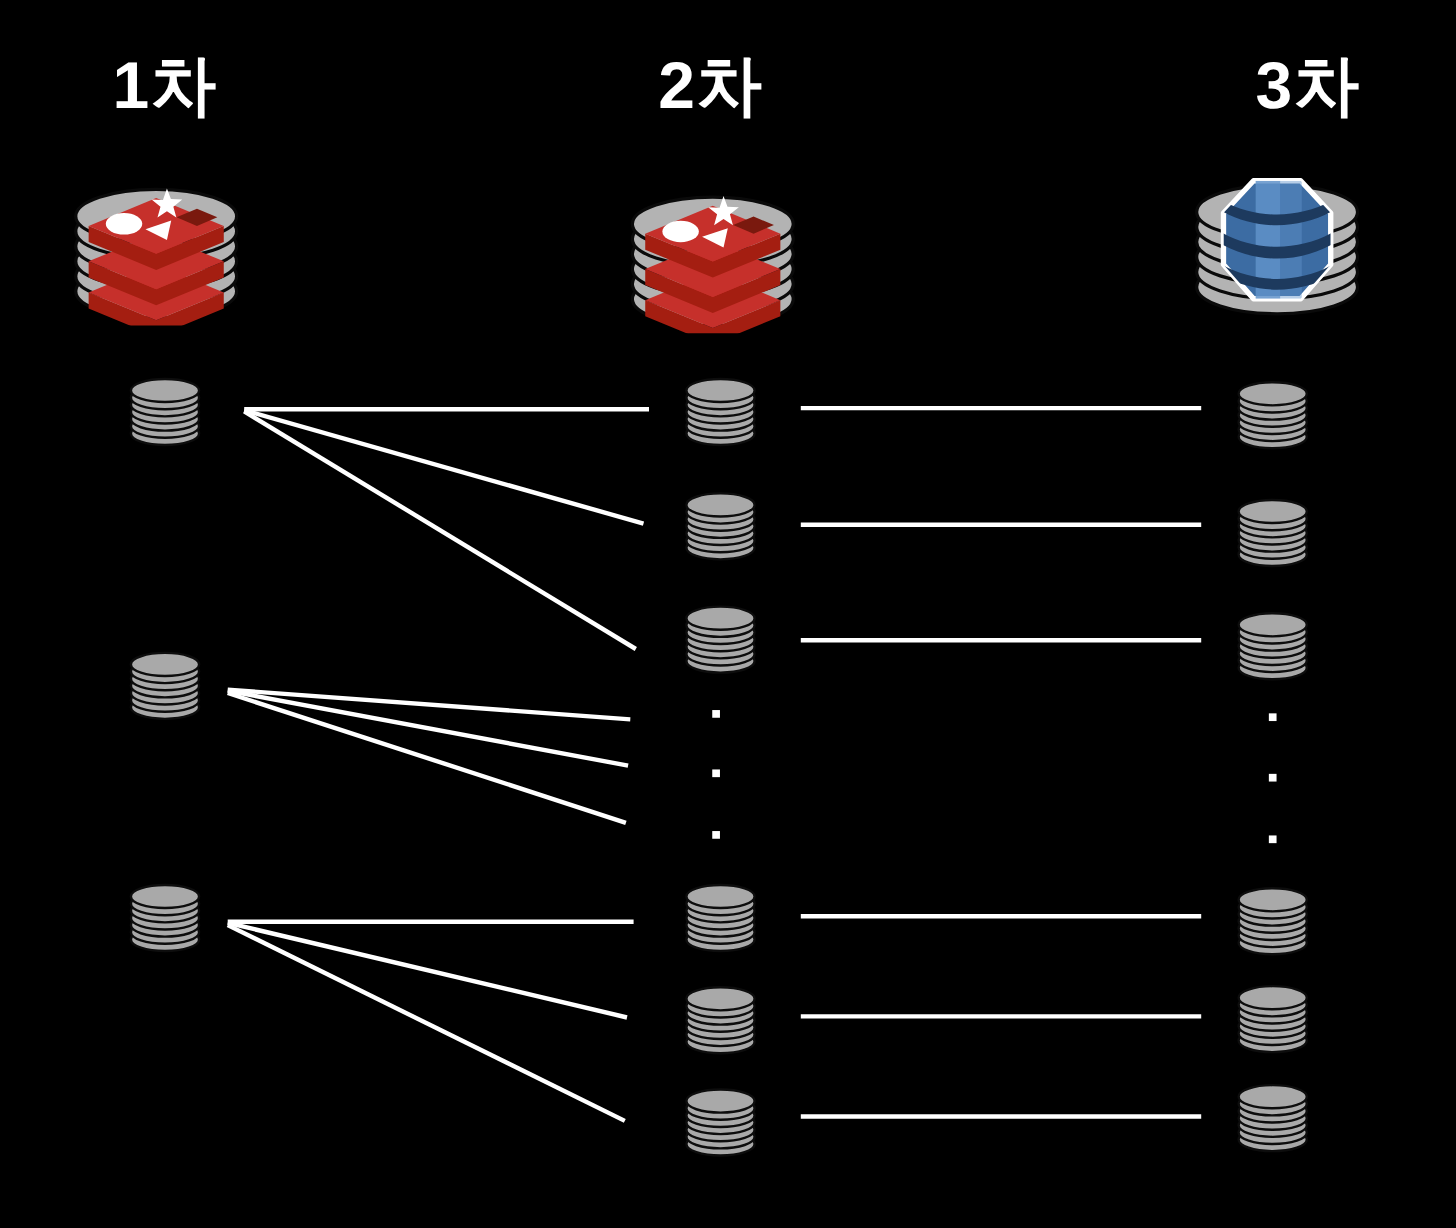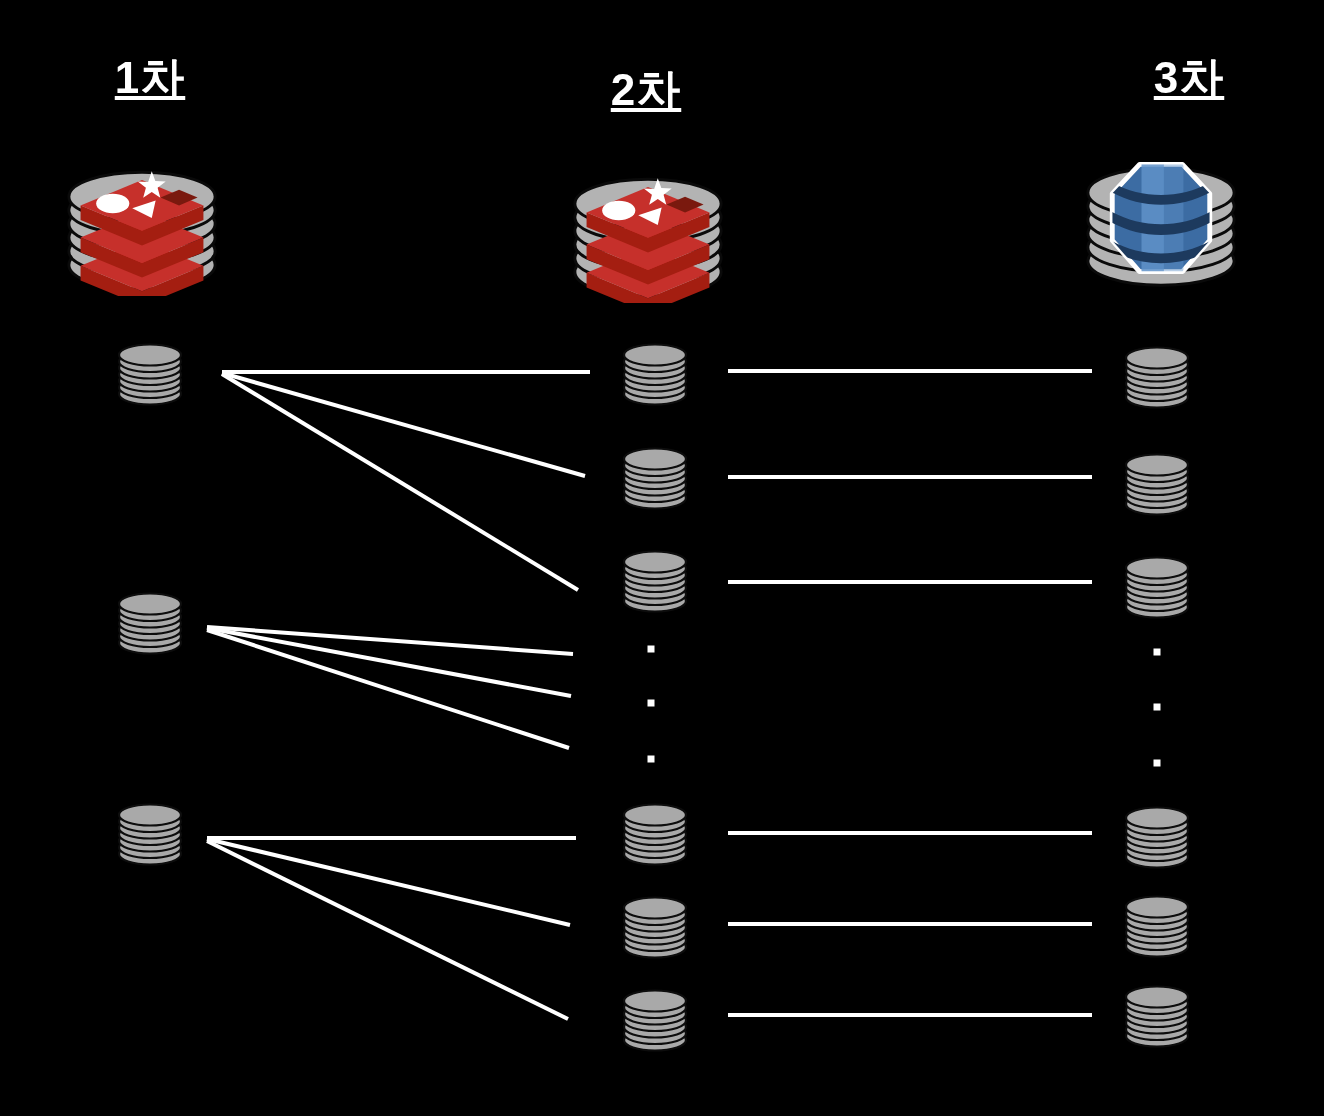--- a/index.html
+++ b/index.html
@@ -22,26 +22,25 @@
   #edge-layer {
     position: absolute;
     left: 0; top: 0;
     width: 1324px;
     height: 1116px;
   }
   .tier-label {
     position: absolute;
     transform: translate(-50%, -50%);
     color: var(--label-color, #fff);
-    font-size: 44px;
+    font-size: 60px;
     font-weight: 800;
     letter-spacing: 1px;
     white-space: nowrap;
     line-height: 1;
-    text-decoration: underline;
   }
   .icon-wrap {
     position: absolute;
     width: 156px;
     height: 150px;
     transform: translate(-50%, -50%);
   }
   .icon-wrap svg { width: 100%; height: 100%; display: block; }
   .node {
     position: absolute;
@@ -132,21 +131,21 @@
       <line x1="207" y1="841" x2="568" y2="1019" stroke="#ffffff" stroke-width="4"></line>
       <line x1="728" y1="371" x2="1092" y2="371" stroke="#ffffff" stroke-width="4"></line>
       <line x1="728" y1="477" x2="1092" y2="477" stroke="#ffffff" stroke-width="4"></line>
       <line x1="728" y1="582" x2="1092" y2="582" stroke="#ffffff" stroke-width="4"></line>
       <line x1="728" y1="833" x2="1092" y2="833" stroke="#ffffff" stroke-width="4"></line>
       <line x1="728" y1="924" x2="1092" y2="924" stroke="#ffffff" stroke-width="4"></line>
       <line x1="728" y1="1015" x2="1092" y2="1015" stroke="#ffffff" stroke-width="4"></line>
     </svg>
 
   <div class="tier-label" id="tier-label-0" style="left: 150px; top: 78px;">1차</div>
-  <div class="tier-label" id="tier-label-1" style="left: 646px; top: 78px; margin-top: 12px;">2차</div>
+  <div class="tier-label" id="tier-label-1" style="left: 646px; top: 78px;">2차</div>
   <div class="tier-label" id="tier-label-2" style="left: 1161px; top: 78px; margin-left: 28px;">3차</div>
 
   <div class="icon-wrap" id="tier-icon-0" style="left: 142px; top: 221px;">
     <svg viewBox="0 0 160 152">
         <use id="tier-icon-use-0" href="#sym-redis"></use>
       </svg>
   </div>
   <div class="icon-wrap" id="tier-icon-1" style="left: 648px; top: 228px;">
     <svg viewBox="0 0 160 152">
         <use id="tier-icon-use-1" href="#sym-redis"></use>

